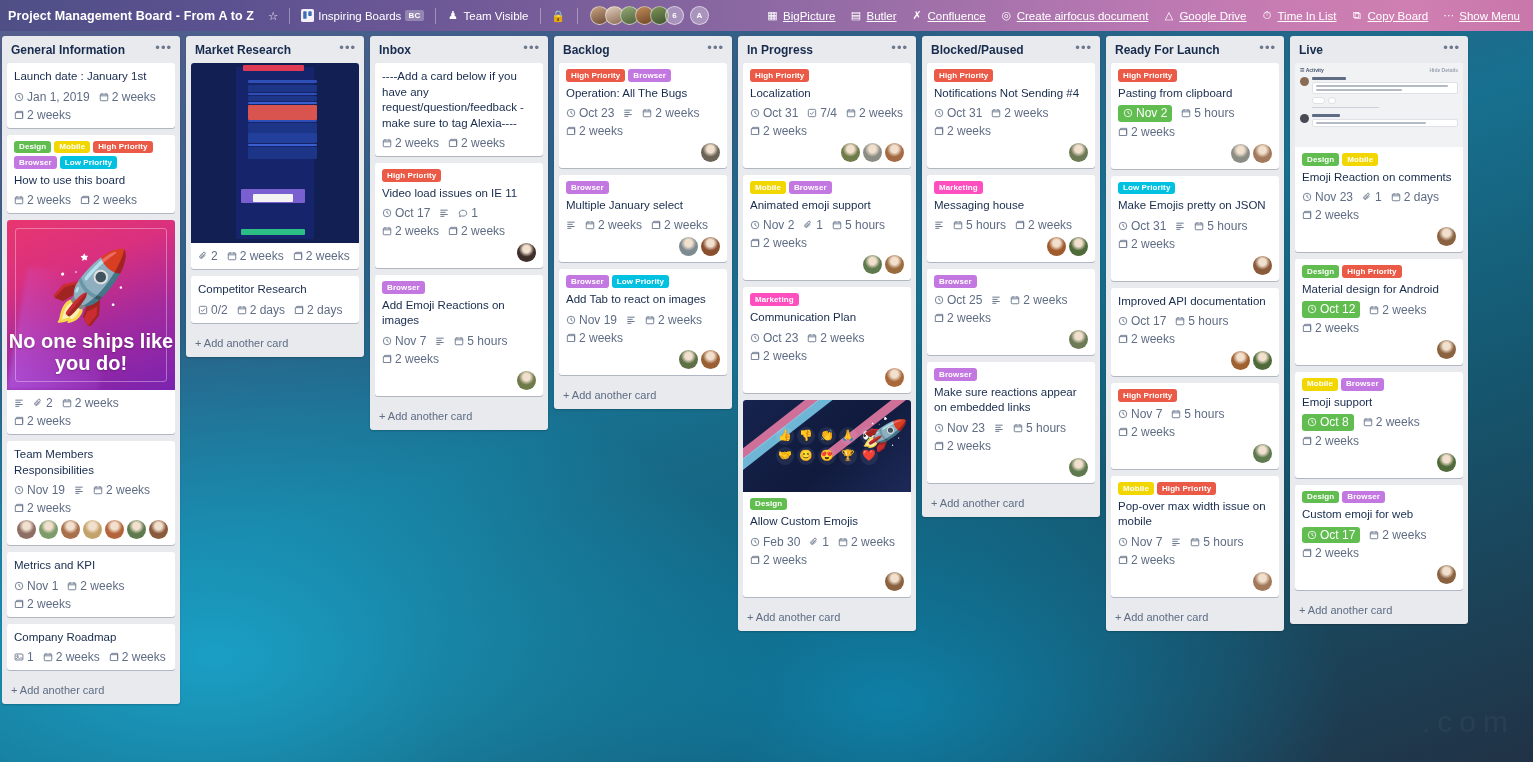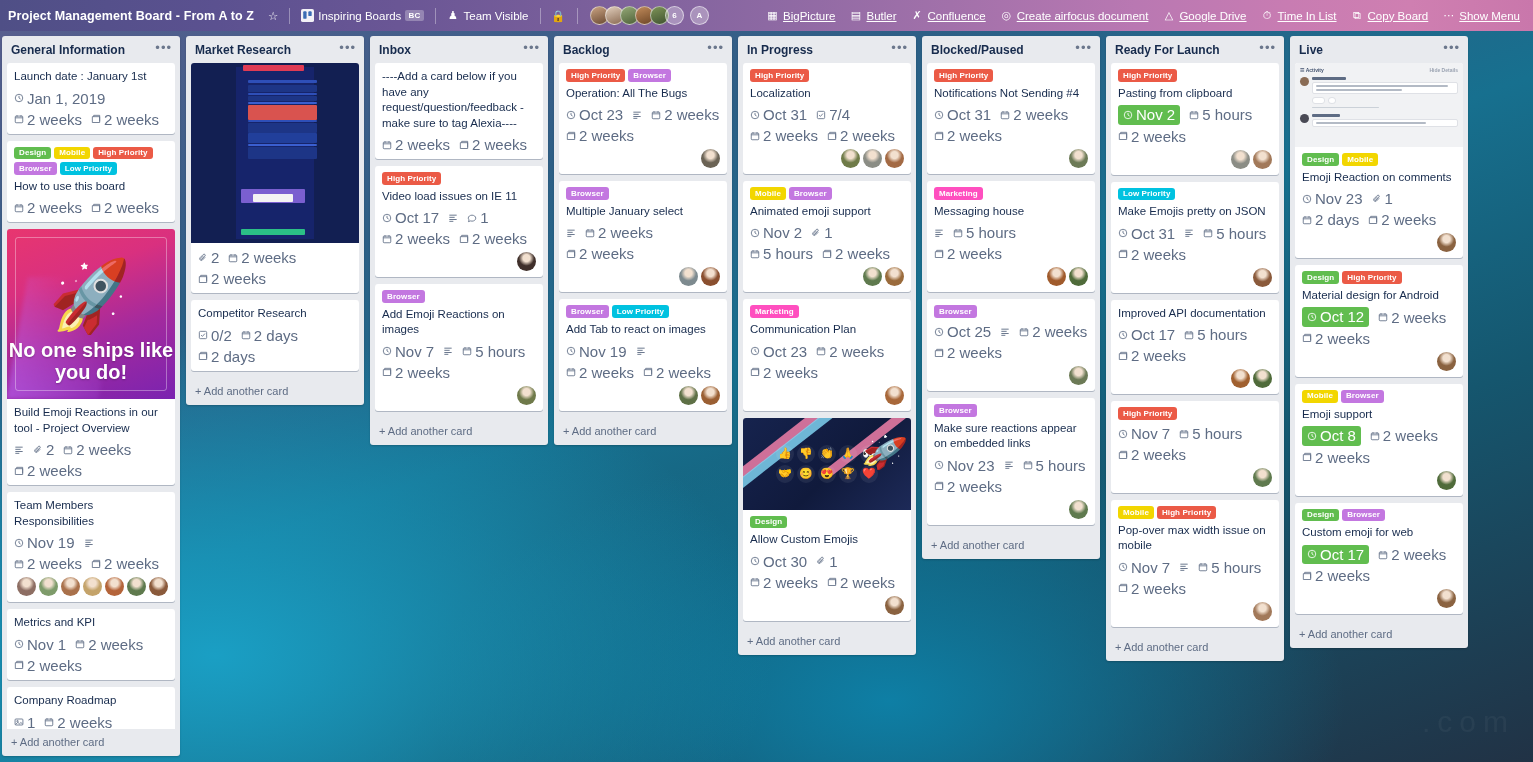--- a/index.html
+++ b/index.html
@@ -59,21 +59,21 @@
   .card{
     background:#fff; border-radius:3px; box-shadow:0 1px 0 rgba(9,30,66,.25);
     padding:6px 7px 6px; margin-bottom:7px; position:relative;
   }
   .card-title{ font-size:11.5px; color:#172b4d; line-height:1.35; }
   .labels{ display:flex; flex-wrap:wrap; gap:3px; margin-bottom:4px; }
   .label{
     font-size:8px; font-weight:700; color:#fff; border-radius:3px;
     padding:1.5px 5px 2px; line-height:1.15; letter-spacing:.1px;
   }
-  .badges{ display:flex; flex-wrap:wrap; align-items:center; gap:4px 9px; margin-top:5px; color:#5e6c84; font-size:15px;}
+  .badges{ display:flex; flex-wrap:wrap; align-items:center; gap:4px 9px; margin-top:5px; color:#5e6c84; font-size:12px;}
   .badge{ display:flex; align-items:center; gap:3px; }
   .badge.due{ background:#61bd4f; color:#fff; border-radius:3px; padding:1px 5px 1.5px; margin:-1px 0;}
   .bi{ width:10px; height:10px; display:inline-block; }
   .bi svg{ display:block; width:10px; height:10px; }
   .avatars{ display:flex; justify-content:flex-end; margin-top:5px; }
   .av{ width:19px; height:19px; border-radius:50%; margin-left:3px; background-size:cover; }
   .cover{ border-radius:3px 3px 0 0; margin:-6px -7px 6px; overflow:hidden; display:block;}
 
   
   .rocket-cover{ height:170px; position:relative;
@@ -252,21 +252,20 @@
             </span>
           </div>
         </div>
         <div class="card">
           <div class="cover rocket-cover">
             <div class="beam"></div>
             <div class="inner"></div>
             <div class="glyph">🚀</div>
             <div class="cap">No one ships like you do!</div>
           </div>
-          <div class="card-title">Build Emoji Reactions in our tool - Project Overview</div>
           <div class="badges">
             <span class="badge">
               <span class="bi">
                 <svg viewBox="0 0 12 12" fill="none" stroke="#5e6c84" stroke-width="1.1">
                   <path d="M1.6 2.6h8.8M1.6 5.2h6.4M1.6 7.8h8.8M1.6 10h4.8"></path>
                 </svg>
               </span>
             </span>
             <span class="badge">
               <span class="bi">
@@ -939,21 +938,21 @@
           </div>
           <div class="card-title">Allow Custom Emojis</div>
           <div class="badges">
             <span class="badge">
               <span class="bi">
                 <svg viewBox="0 0 12 12" fill="none" stroke="#5e6c84" stroke-width="1">
                   <circle cx="6" cy="6" r="4.5"></circle>
                   <path d="M6 3.4V6l1.9 1.2"></path>
                 </svg>
               </span>
-              <span>Oct 30</span>
+              <span>Feb 30</span>
             </span>
             <span class="badge">
               <span class="bi">
                 <svg viewBox="0 0 12 12" fill="none" stroke="#5e6c84" stroke-width="1">
                   <path d="M8.6 5.1 5.2 8.5a2 2 0 0 1-2.8-2.8l3.9-3.9a1.4 1.4 0 0 1 2 2L4.6 7.5a.7.7 0 0 1-1-1l3.3-3.3"></path>
                 </svg>
               </span>
               <span>1</span>
             </span>
             <span class="badge">

